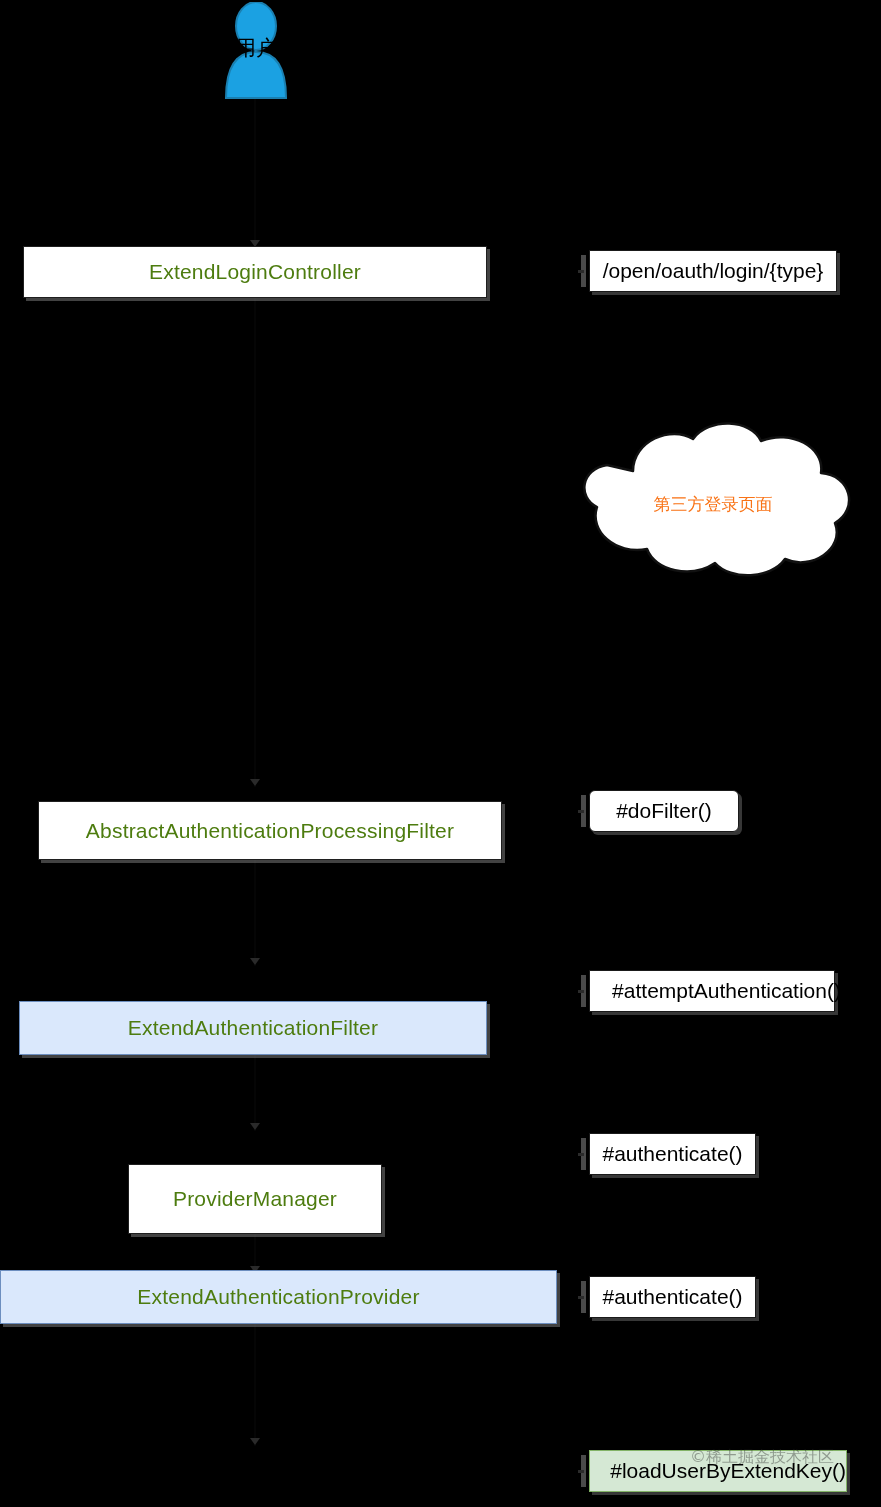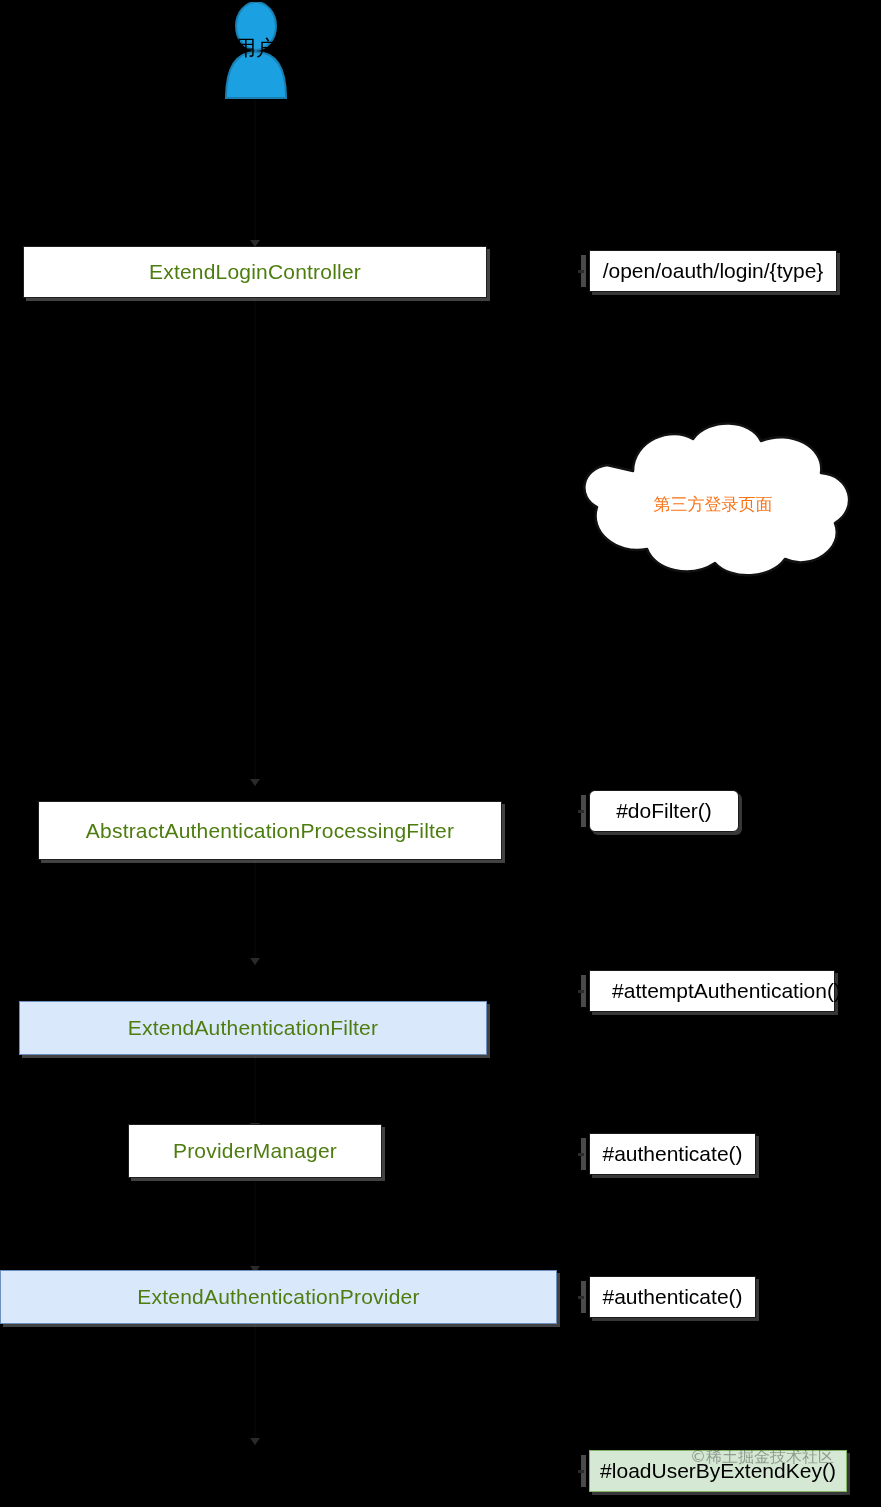--- a/index.html
+++ b/index.html
@@ -174,21 +174,21 @@
   </div>
 
   <div class="node" style="left:38px; top:786px; width:464px; height:59px;margin-top:15px;">
     <span>AbstractAuthenticationProcessingFilter</span>
   </div>
 
   <div class="node blue" style="left:19px; top:965px; width:468px; height:54px;margin-top:36px;">
     <span>ExtendAuthenticationFilter</span>
   </div>
 
-  <div class="node" style="left:128px; top:1124px; width:254px; height:54px;">
+  <div class="node" style="left:128px; top:1164px; width:254px; height:70px;">
     <span>ProviderManager</span>
   </div>
 
   <div class="node blue" style="left:0px; top:1270px; width:557px; height:54px;">
     <span>ExtendAuthenticationProvider</span>
   </div>
 
 
   <div class="cloud" style="left:563px; top:413px; width:300px; height:168px;">
     <svg width="300" height="168" viewBox="0 0 300 168">
@@ -225,20 +225,20 @@
   <div class="label-box" style="left:589px; top:1133px; width:167px; height:42px;">
     <span class="label-tick"></span>
     <span>#authenticate()</span>
   </div>
 
   <div class="label-box" style="left:589px; top:1276px; width:167px; height:42px;">
     <span class="label-tick"></span>
     <span>#authenticate()</span>
   </div>
 
-  <div class="label-box green" style="left:589px; top:1450px; width:258px; height:42px;">
+  <div class="label-box green" style="left:589px; top:1450px; width:258px; height:42px;justify-content:flex-end;">
     <span class="label-tick"></span>
     <span>#loadUserByExtendKey()</span>
   </div>
 
   <div class="watermark" style="left:690px; top:1447px;">©稀土掘金技术社区</div>
 
 </div>
 
 </body></html>

